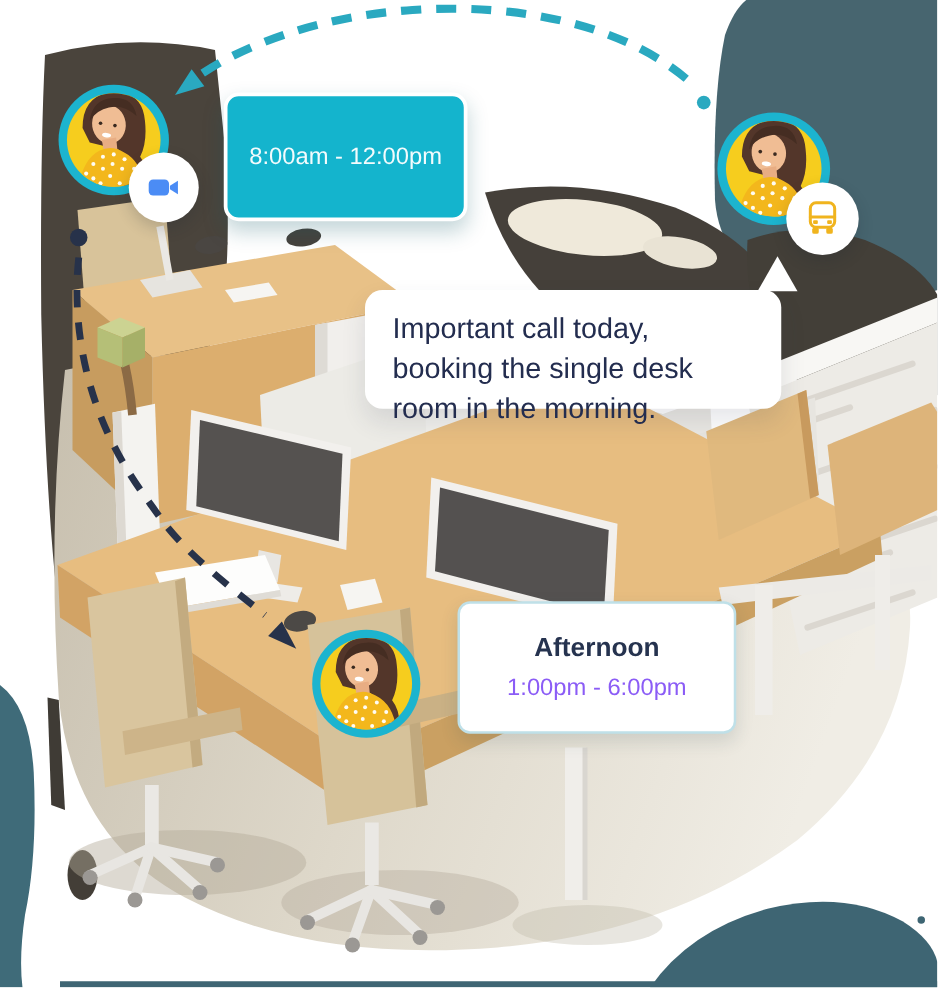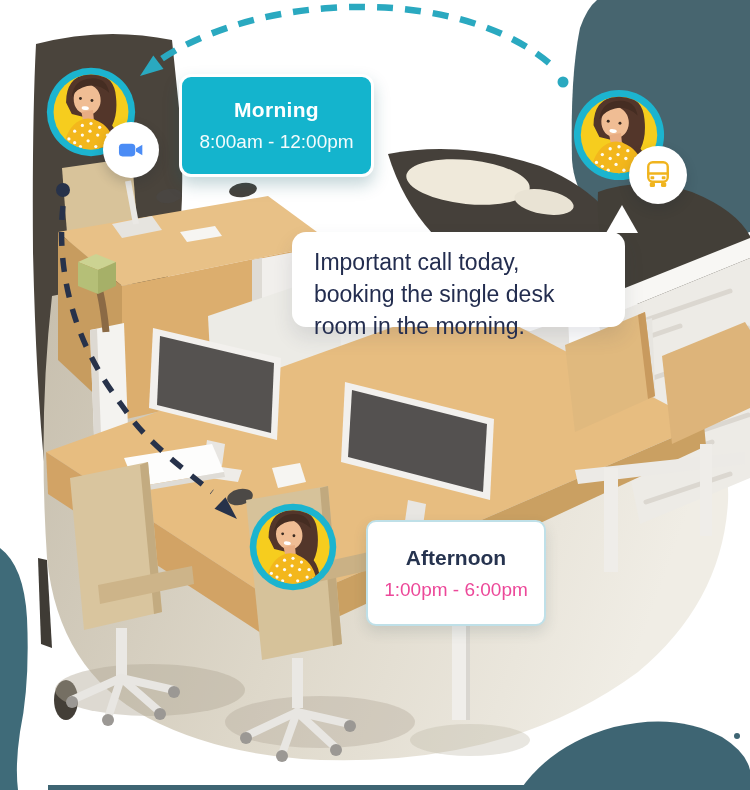--- a/index.html
+++ b/index.html
@@ -12,26 +12,26 @@
   .card{position:absolute;z-index:4;box-sizing:border-box;text-align:center;
         display:flex;flex-direction:column;justify-content:center;gap:9px;}
   .card-morning{
     left:179px;top:74px;width:195px;height:103px;
     background:#14b4cd;border:3px solid #ffffff;border-radius:12px;
     box-shadow:0 8px 16px rgba(20,90,105,.25);color:#ffffff;
   }
   .card-morning .card-title{font-size:21px;font-weight:bold;letter-spacing:.3px;}
   .card-morning .card-time{font-size:19px;color:rgba(255,255,255,.95);}
   .card-afternoon{
-    left:366px;top:520px;width:180px;height:106px;
+    left:366px;top:481px;width:223px;height:106px;
     background:#ffffff;border:2px solid #bfe0e8;border-radius:10px;
     box-shadow:0 6px 14px rgba(40,70,80,.14);
   }
   .card-afternoon .card-title{font-size:21px;font-weight:bold;color:#26334f;}
-  .card-afternoon .card-time{font-size:19px;color:#ec4899;}
+  .card-afternoon .card-time{font-size:19px;color:#8b5cf6;}
   
   .bubble{
     position:absolute;z-index:4;left:292px;top:232px;width:333px;height:95px;
     background:#ffffff;border-radius:14px;box-sizing:border-box;
     box-shadow:0 10px 20px rgba(50,60,80,.12);
     padding:14px 22px;font-size:23px;line-height:32px;color:#232d4f;
   }
   .bubble-tail{
     position:absolute;left:314px;top:-27px;width:0;height:0;
     border-left:16px solid transparent;border-right:16px solid transparent;
@@ -246,21 +246,20 @@
             <circle cx="55" cy="86" r="1.7"></circle>
               <circle cx="61" cy="90" r="1.7"></circle>
               <circle cx="31" cy="92" r="1.7"></circle>
           </g>
         </g>
       </g>
     </defs>
   </svg>
 
   <div class="card card-morning">
-    <div class="card-title">Morning</div>
     <div class="card-time">8:00am - 12:00pm</div>
   </div>
 
   <div class="bubble">
     <div class="bubble-tail"></div>
     <span>Important call today, booking the single desk room in the morning.</span>
   </div>
 
   <div class="card card-afternoon">
     <div class="card-title">Afternoon</div>

